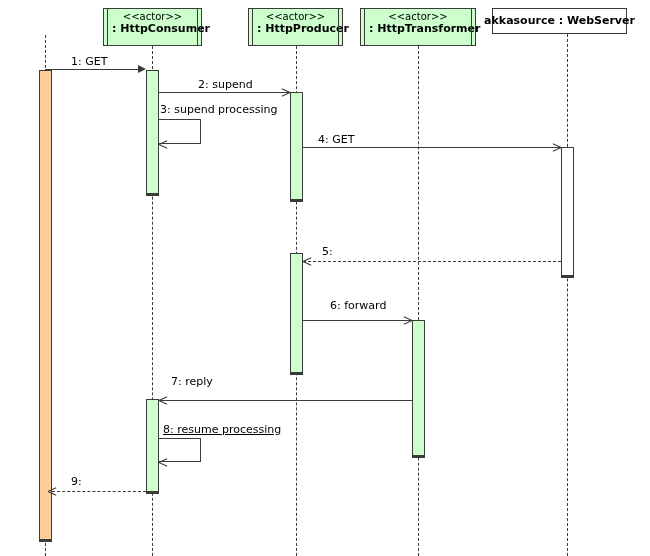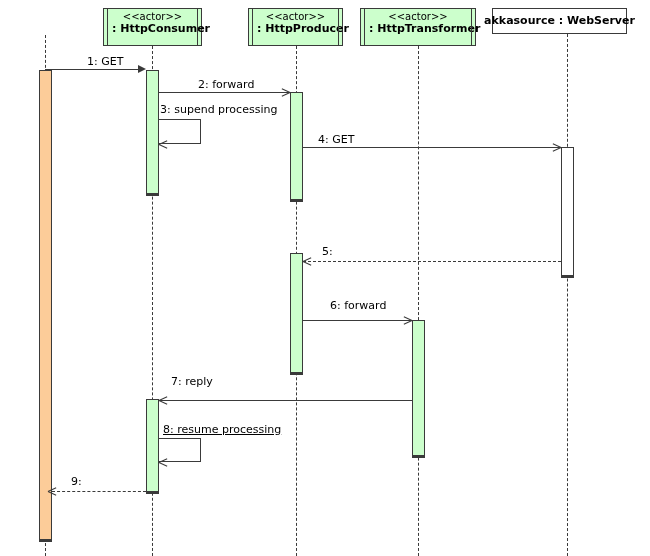--- a/index.html
+++ b/index.html
@@ -179,25 +179,25 @@
   <div class="activation orange" style="left:39px;  top:70px;  height:472px;"></div>
   <div class="activation green" style="left:146px; top:70px;  height:126px;"></div>
   <div class="activation green" style="left:146px; top:399px; height:95px;"></div>
   <div class="activation green" style="left:290px; top:92px;  height:110px;"></div>
   <div class="activation green" style="left:290px; top:253px; height:122px;"></div>
   <div class="activation green" style="left:412px; top:320px; height:138px;"></div>
   <div class="activation white" style="left:561px; top:147px; height:131px;"></div>
 
   <div class="msg-line" style="left:45px; top:69px; width:99px;"></div>
   <div class="arrow right-solid" style="left:138px; top:65px;"></div>
-  <div class="msg-label" style="left:71px; top:56px;margin-left:16px;">1: GET</div>
+  <div class="msg-label" style="left:71px; top:56px;">1: GET</div>
 
   <div class="msg-line" style="left:159px; top:92px; width:131px;"></div>
   <div class="arrow open right" style="left:281px; top:88px;"></div>
-  <div class="msg-label" style="left:198px; top:79px;">2: forward</div>
+  <div class="msg-label" style="left:198px; top:79px;">2: supend</div>
 
   <div class="self-loop" style="left:159px; top:119px; width:42px; height:25px;"></div>
   <div class="arrow open left" style="left:159px; top:140px;"></div>
   <div class="msg-label" style="left:160px; top:104px;">3: supend processing</div>
 
   <div class="msg-line" style="left:303px; top:147px; width:258px;"></div>
   <div class="arrow open right" style="left:552px; top:143px;"></div>
   <div class="msg-label" style="left:318px; top:134px;">4: GET</div>
 
   <div class="msg-line dashed" style="left:303px; top:261px; width:258px;"></div>

